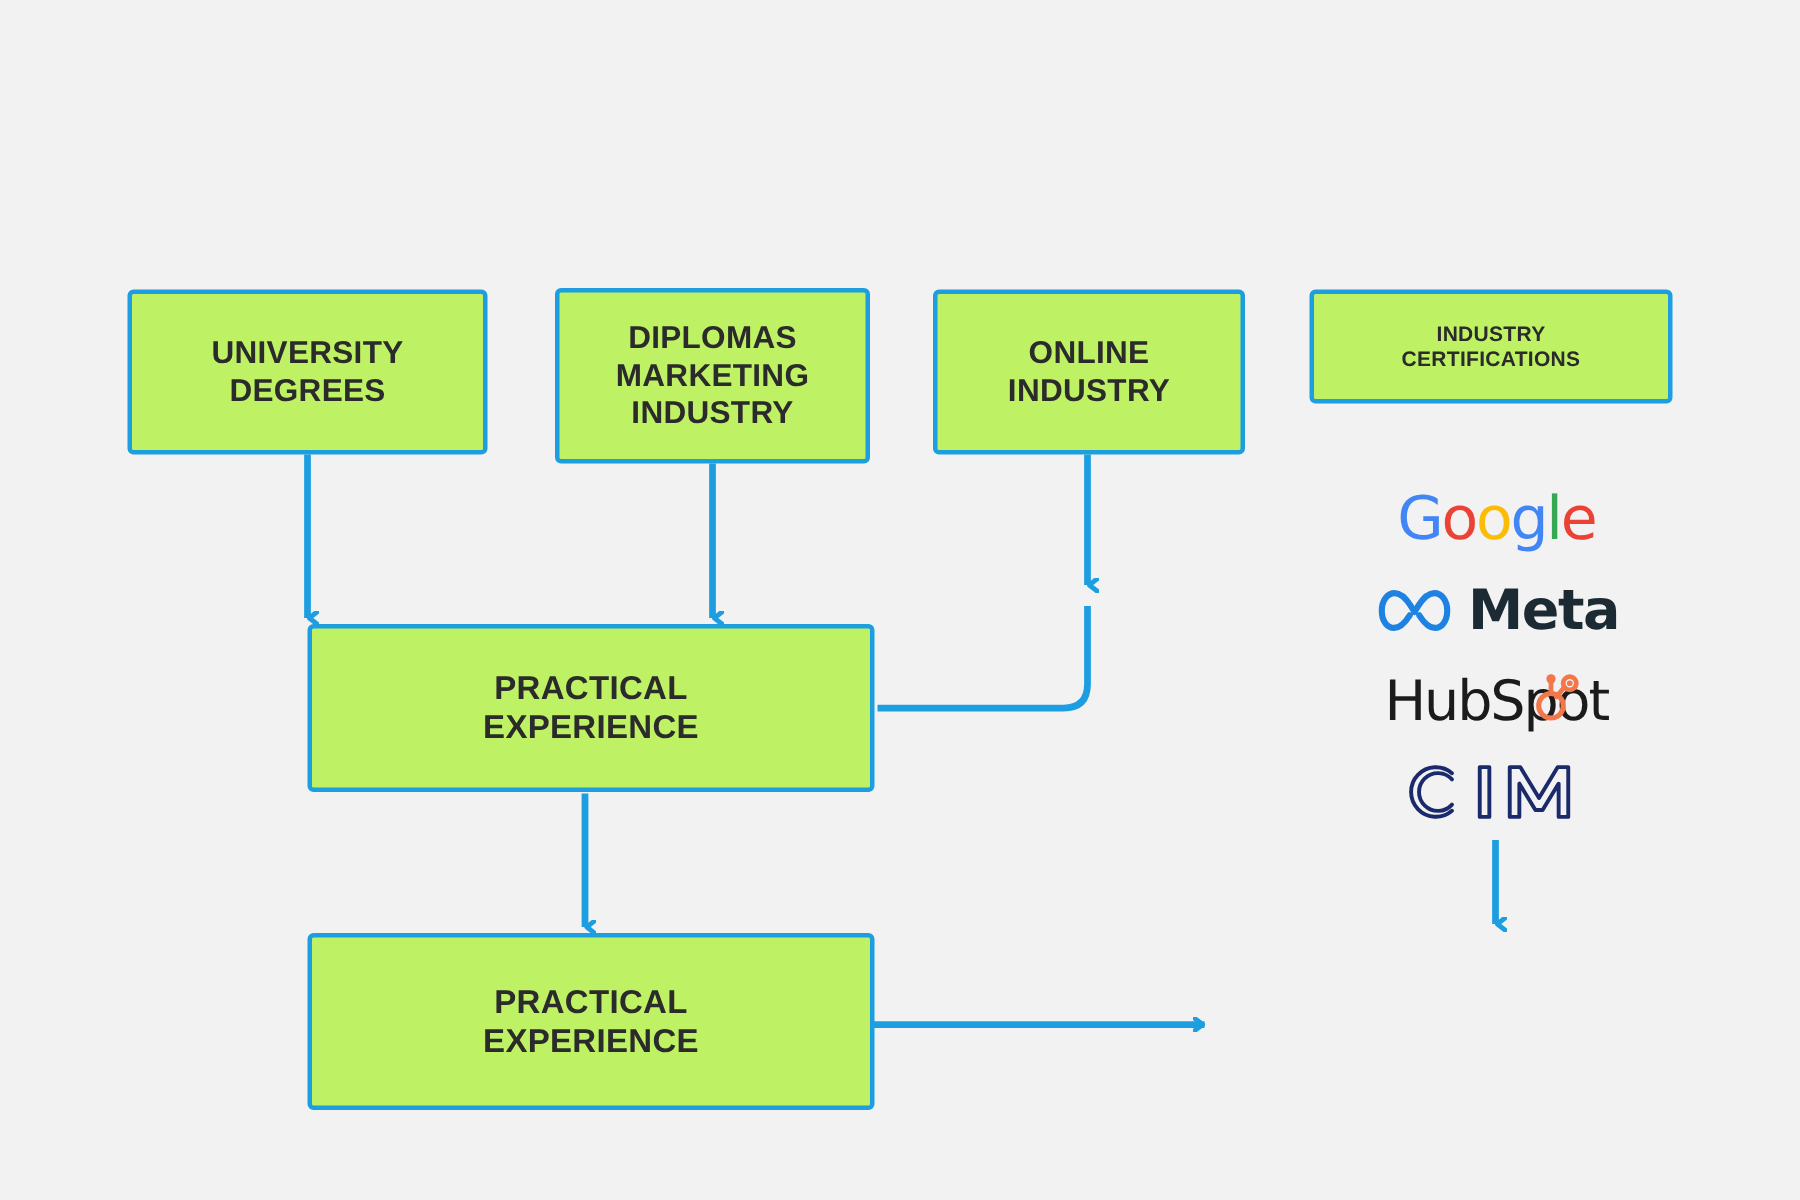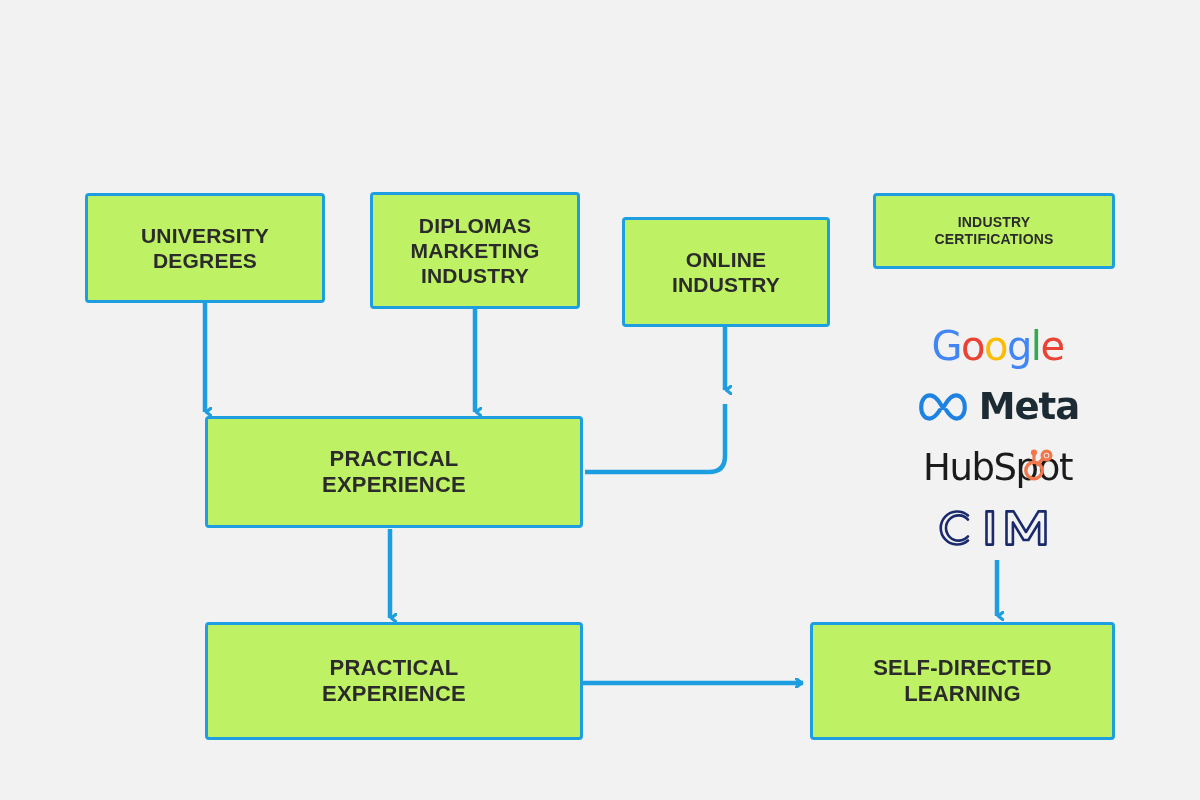--- a/index.html
+++ b/index.html
@@ -173,21 +173,21 @@
   </div>
 
   <div class="node" style="left:370px; top:192px; width:210px; height:117px; font-size:21px;">
     <span class="label">
       <span>DIPLOMAS</span><br>
       <span>MARKETING</span><br>
       <span>INDUSTRY</span>
     </span>
   </div>
 
-  <div class="node" style="left:622px; top:193px; width:208px; height:110px; font-size:21px;margin-top:24px;">
+  <div class="node" style="left:622px; top:193px; width:208px; height:110px; font-size:21px;">
     <span class="label">
       <span>ONLINE</span><br>
       <span>INDUSTRY</span>
     </span>
   </div>
 
   <div class="node" style="left:873px; top:193px; width:242px; height:76px; font-size:14px;">
     <span class="label">
       <span>INDUSTRY</span><br>
       <span>CERTIFICATIONS</span>
@@ -255,20 +255,14 @@
     </span>
   </div>
 
   <div class="node" style="left:205px; top:622px; width:378px; height:118px; font-size:22px;">
     <span class="label">
       <span>PRACTICAL</span><br>
       <span>EXPERIENCE</span>
     </span>
   </div>
 
-  <div class="node" style="left:810px; top:622px; width:305px; height:118px; font-size:22px;">
-    <span class="label">
-      <span>SELF-DIRECTED</span><br>
-      <span>LEARNING</span>
-    </span>
-  </div>
 
 </div>
 
 </body></html>

